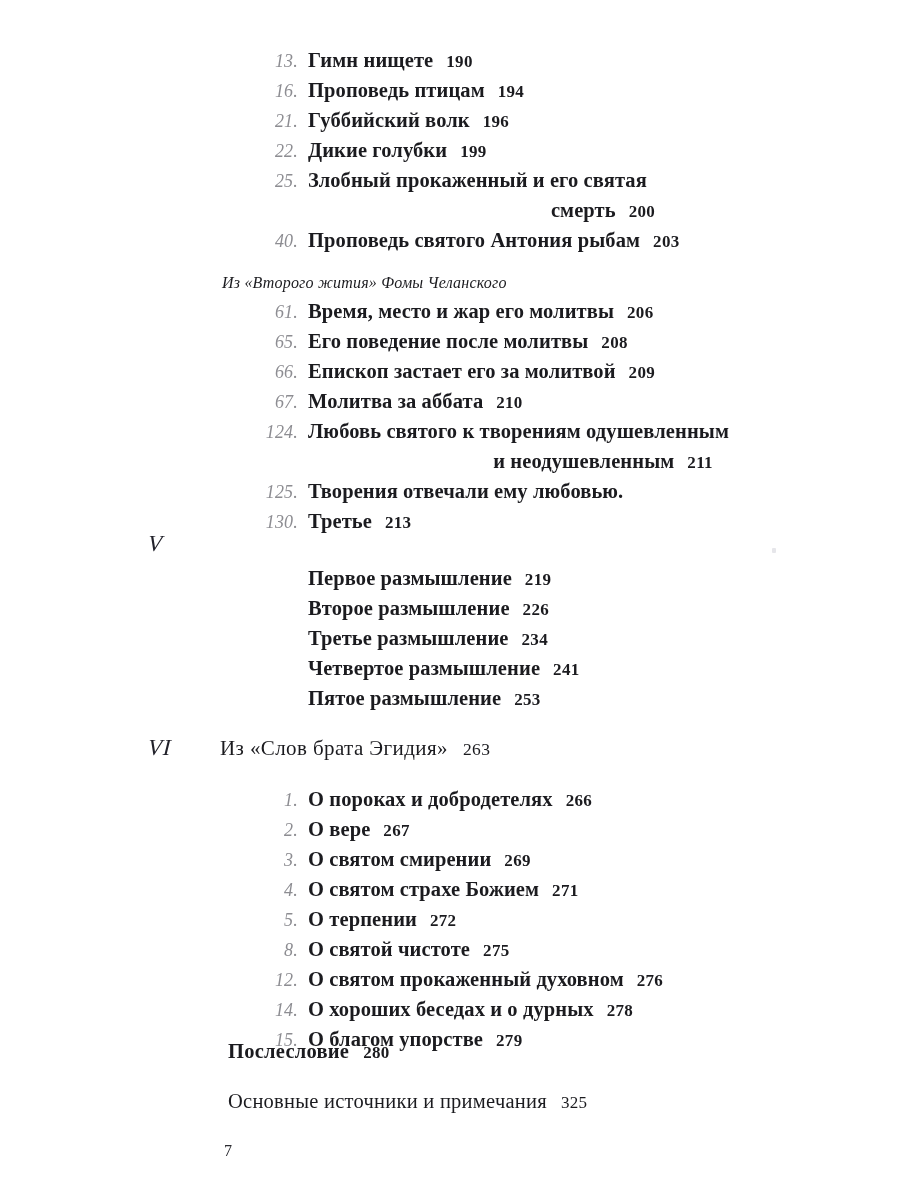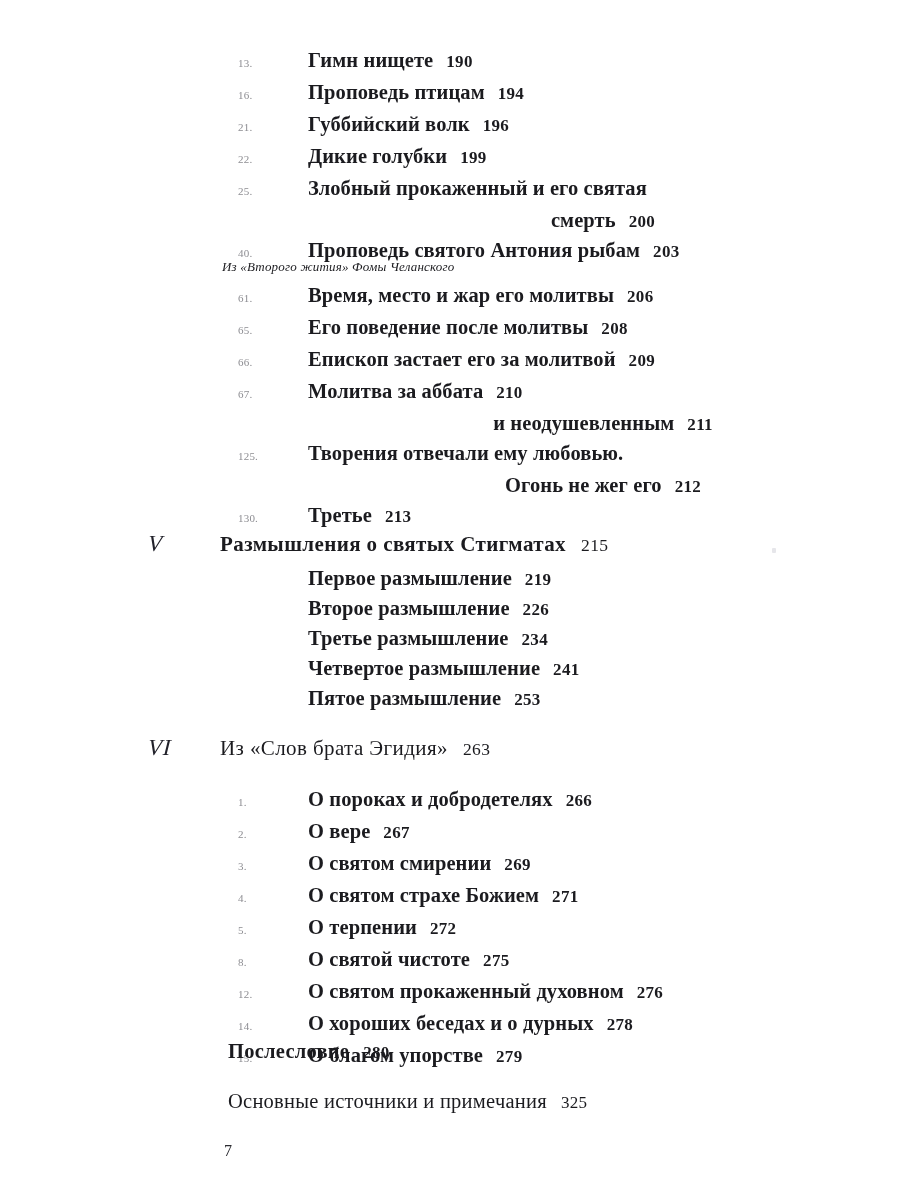--- a/index.html
+++ b/index.html
@@ -28,22 +28,24 @@
   .toc-row {
     display: flex;
     align-items: baseline;
     line-height: 29px;
   }
 
   
   .num {
     flex: 0 0 auto;
     width: 60px;
+    text-align: right;
     padding-right: 10px;
-    font-size: 11px;
+    font-style: italic;
+    font-size: 18px;
     color: #8d8d92;
     letter-spacing: 0.2px;
     white-space: nowrap;
   }
 
   .title {
     flex: 1 1 auto;
     font-size: 20.5px;
     letter-spacing: 0.1px;
     font-weight: bold;
@@ -69,24 +71,25 @@
   }
 
   
   .entries {
     margin-left: 10px;
   }
 
   
   .src-head {
     font-style: italic;
-    font-size: 13px;
+    font-size: 16px;
     line-height: 29px;
     letter-spacing: 0.2px;
     margin-left: -16px;
+    margin-top: 16px;
   }
 
   
   .chapter {
     position: absolute;
     left: 148px;
     width: 740px;
     display: flex;
     align-items: baseline;
   }
@@ -198,40 +201,39 @@
     </div>
     <div class="toc-row">
       <span class="num">66.</span>
       <span class="title"><span>Епископ застает его за молитвой</span><span class="pg">209</span></span>
     </div>
     <div class="toc-row">
       <span class="num">67.</span>
       <span class="title"><span>Молитва за аббата</span><span class="pg">210</span></span>
     </div>
     <div class="toc-row">
+      <span class="num">124.</span>
+      <span class="title"><span>Любовь святого к творениям одушевленным</span></span>
+    </div>
+    <div class="toc-row">
       <span class="num"></span>
       <span class="title cont"><span>и неодушевленным</span><span class="pg">211</span></span>
     </div>
     <div class="toc-row">
       <span class="num">125.</span>
       <span class="title"><span>Творения отвечали ему любовью.</span></span>
     </div>
     <div class="toc-row">
-      <span class="num"></span>
-      <span class="title cont"><span>Огонь не жег его</span><span class="pg">212</span></span>
-    </div>
-    <div class="toc-row">
       <span class="num">130.</span>
       <span class="title"><span>Третье</span><span class="pg">213</span></span>
     </div>
   </div>
 
   <div class="chapter" style="top:531px;">
     <span class="roman">V</span>
-    <span class="chapter-title"><span>Размышления о святых Стигматах</span><span class="pg">215</span></span>
   </div>
 
   <div class="block entries sub" style="top:564px;">
     <div class="toc-row">
       <span class="num"></span>
       <span class="title"><span>Первое размышление</span><span class="pg">219</span></span>
     </div>
     <div class="toc-row">
       <span class="num"></span>
       <span class="title"><span>Второе размышление</span><span class="pg">226</span></span>

